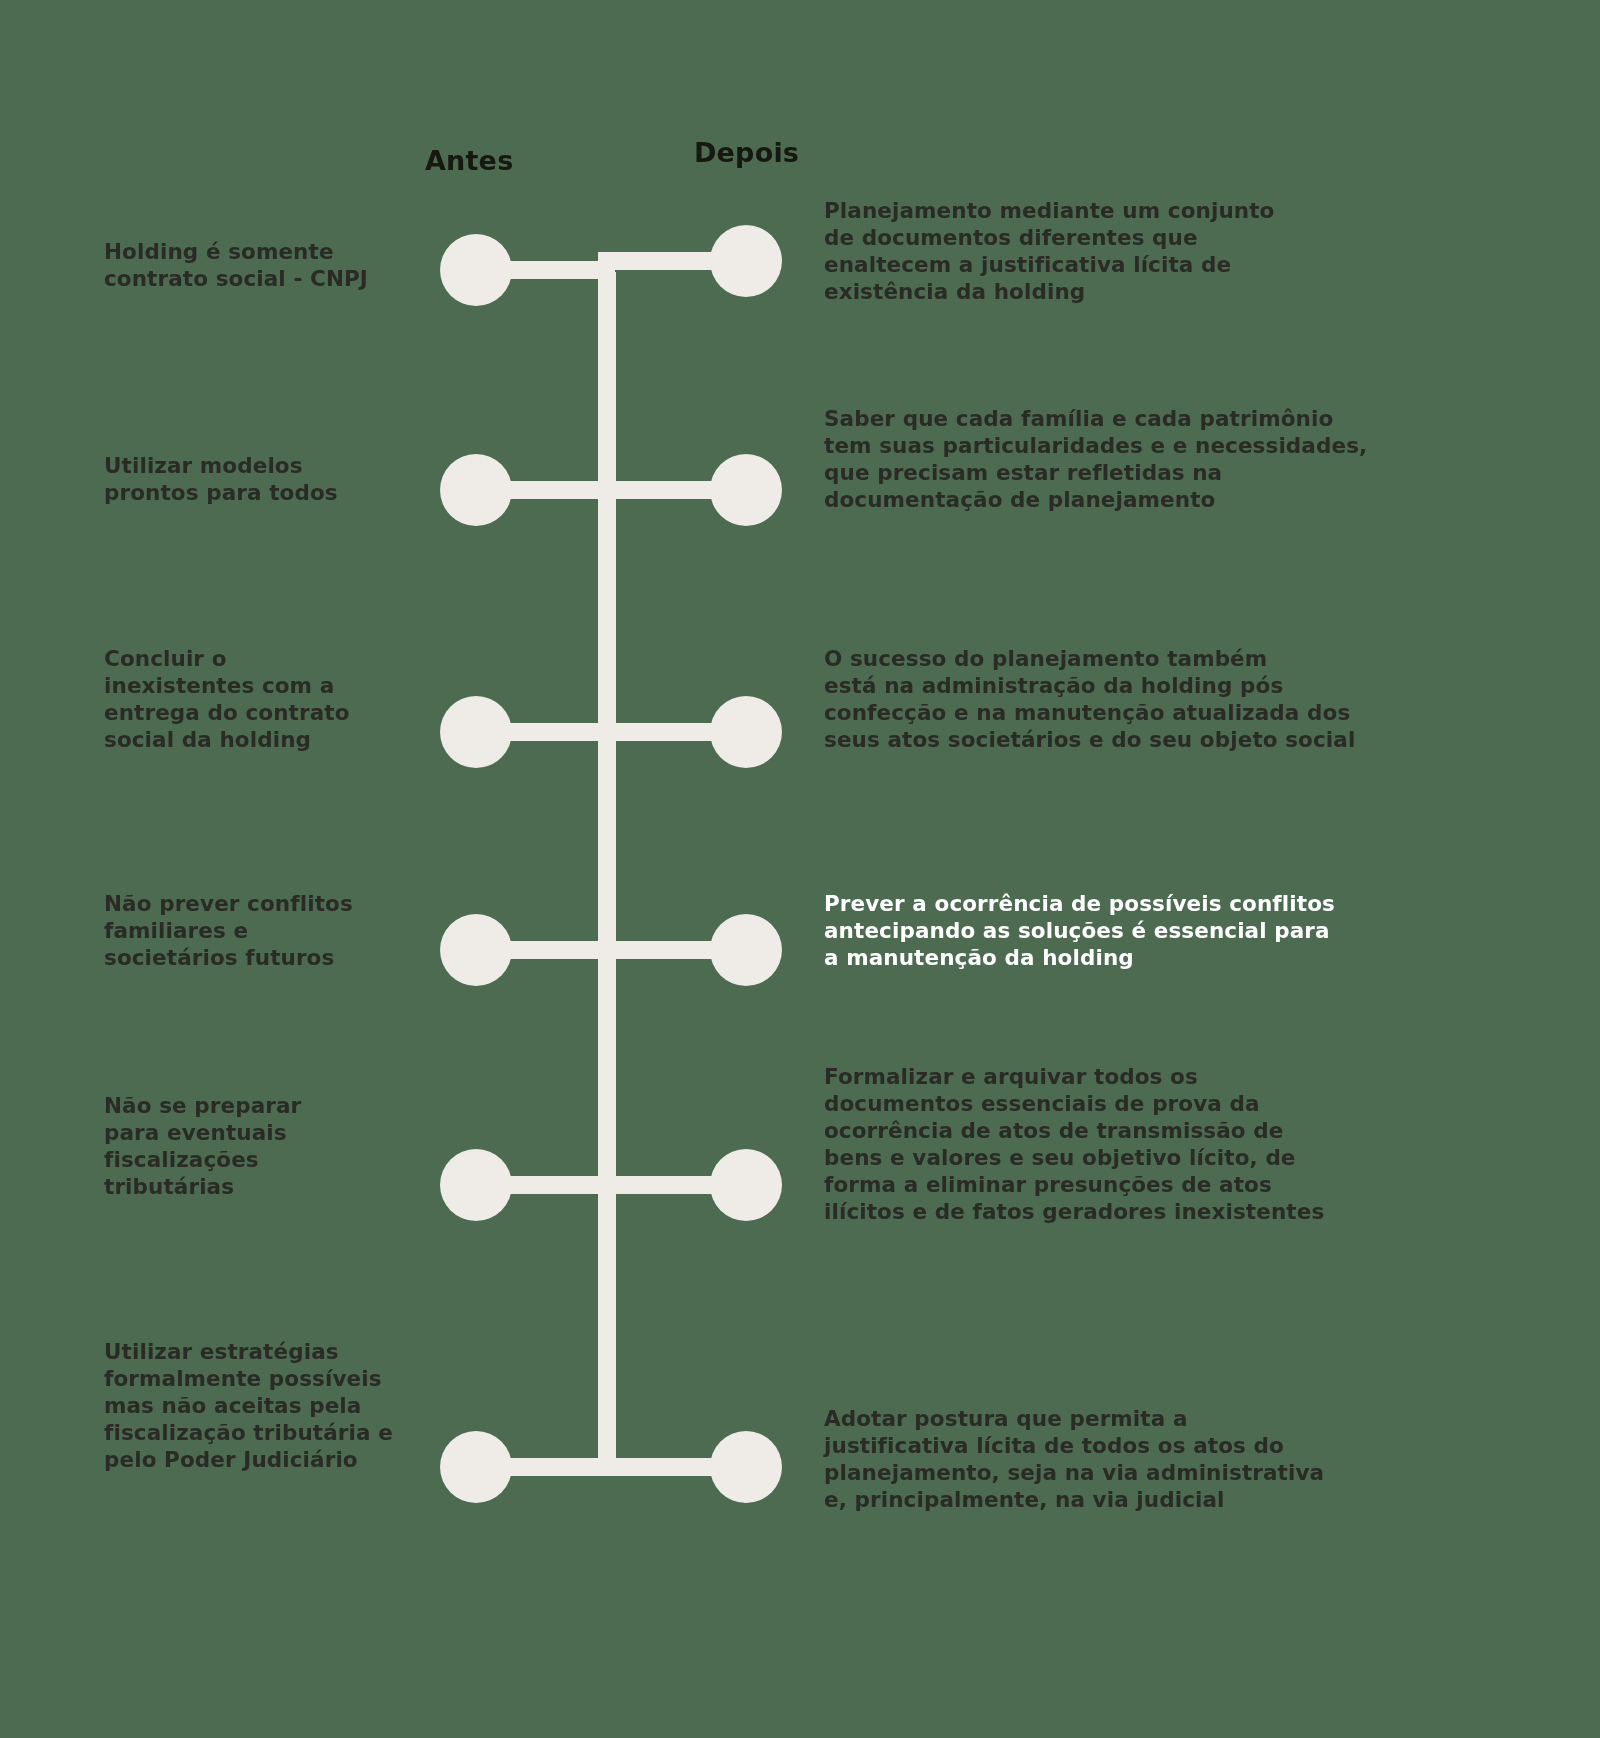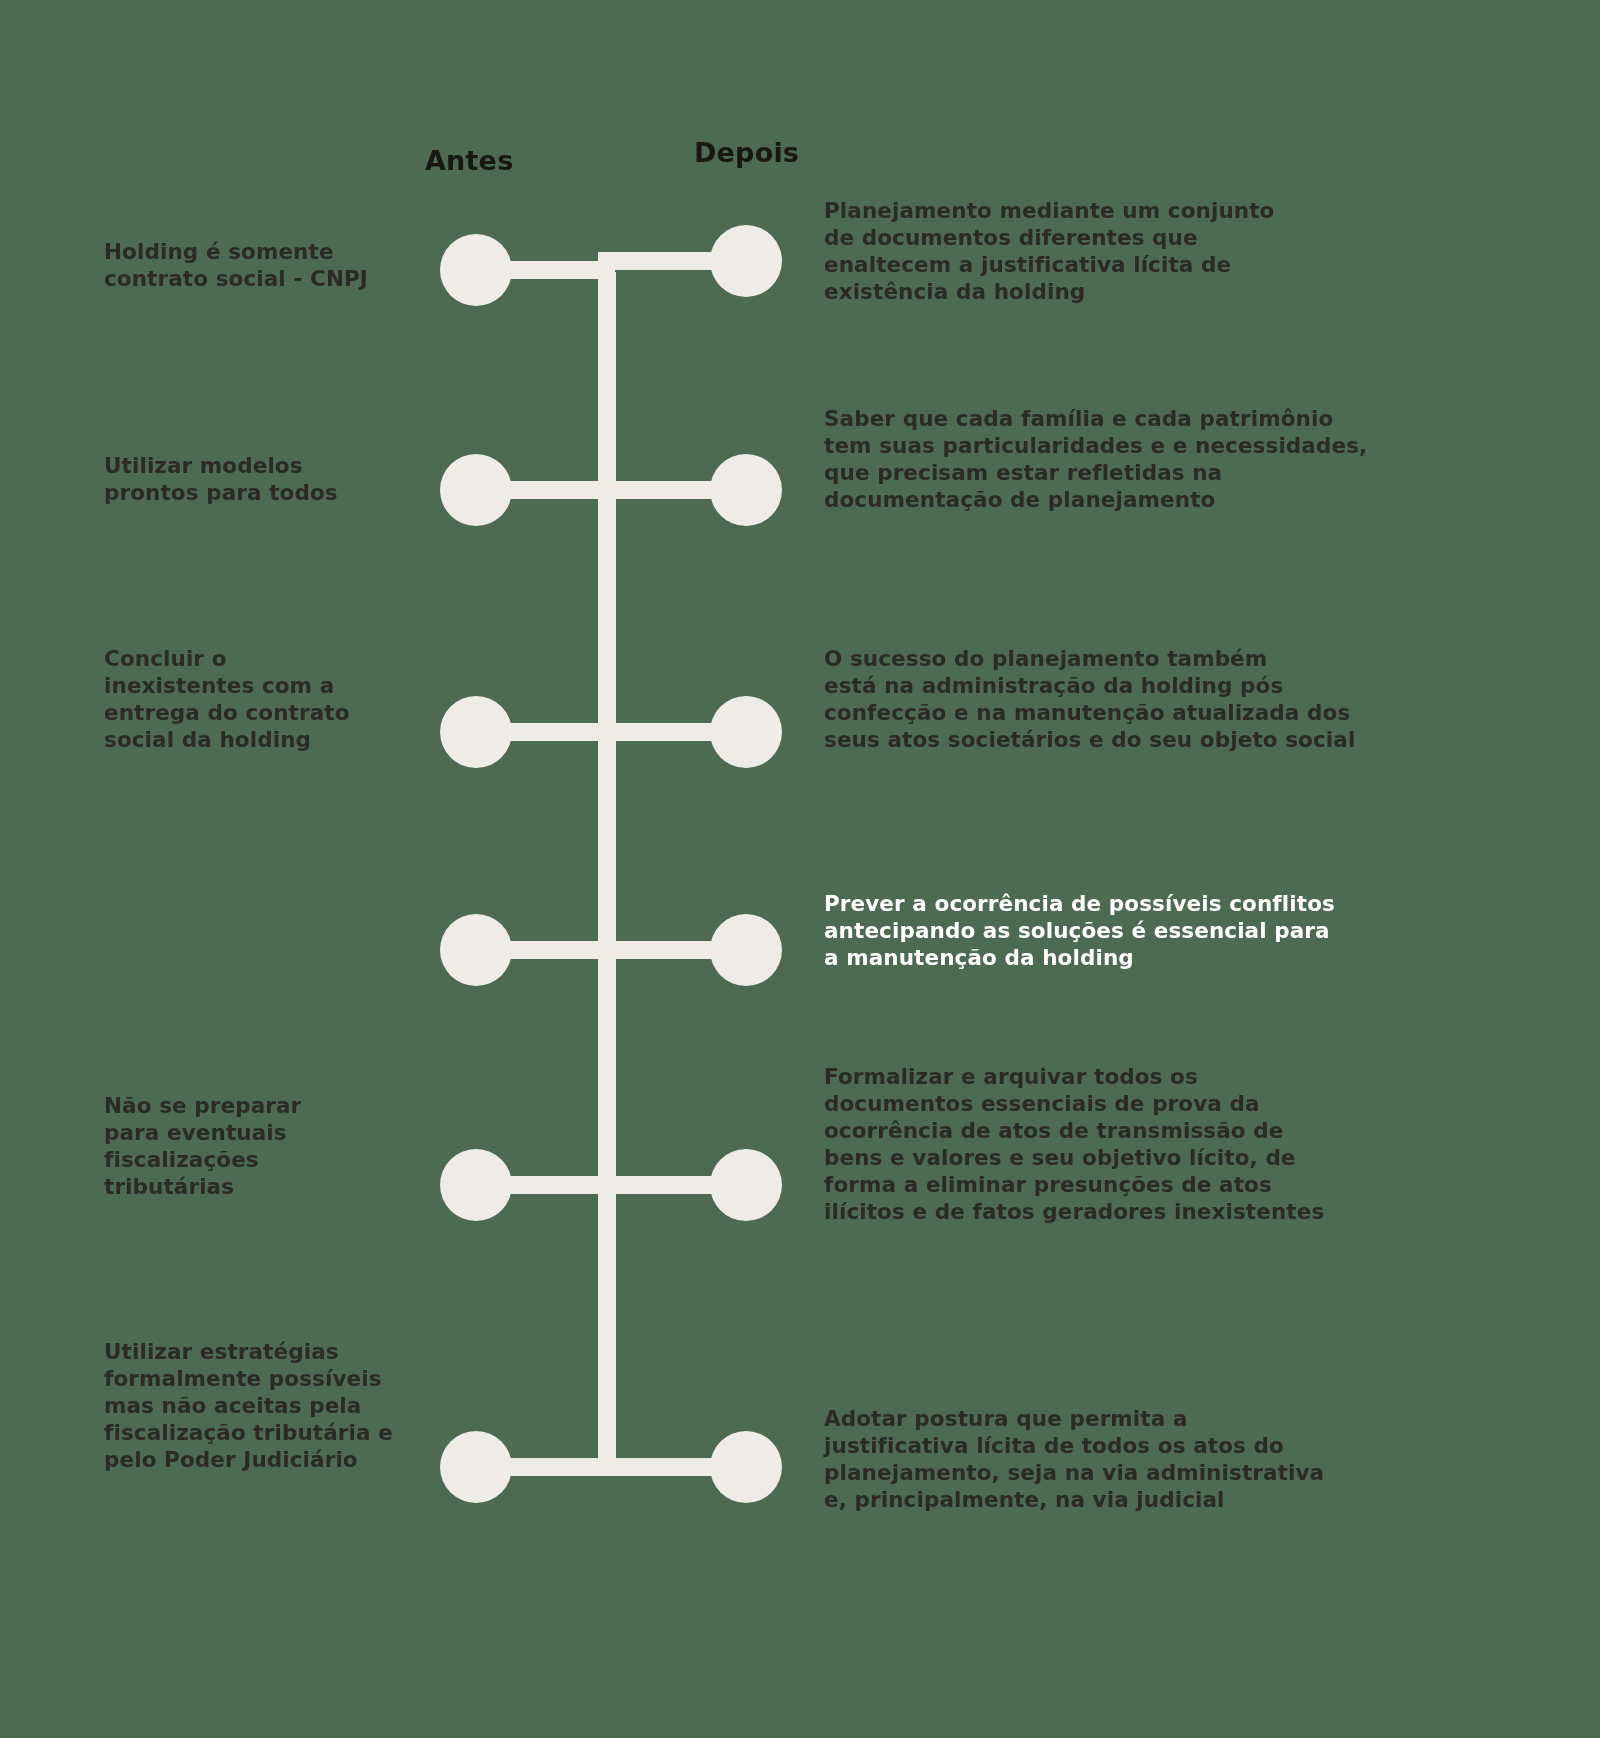--- a/index.html
+++ b/index.html
@@ -126,20 +126,23 @@
 social da holding</div>
   <div class="blurb blurb-right" style="top: 645px; color: rgb(43, 43, 38);">O sucesso do planejamento também
 está na administração da holding pós
 confecção e na manutenção atualizada dos
 seus atos societários e do seu objeto social</div>
 
   <div class="rail rail-left" style="top: 941px; background: rgb(239, 236, 231);"></div>
   <div class="rail rail-right" style="top: 941px; background: rgb(239, 236, 231);"></div>
   <div class="node node-left" style="top: 914px; background: rgb(239, 236, 231);"></div>
   <div class="node node-right" style="top: 914px; background: rgb(239, 236, 231);"></div>
+  <div class="blurb blurb-left" style="top: 890px; color: rgb(43, 43, 38);">Não prever conflitos
+familiares e
+societários futuros</div>
   <div class="blurb blurb-right" style="top: 890px; color: #ffffff;">Prever a ocorrência de possíveis conflitos
 antecipando as soluções é essencial para
 a manutenção da holding</div>
 
   <div class="rail rail-left" style="top: 1176px; background: rgb(239, 236, 231);"></div>
   <div class="rail rail-right" style="top: 1176px; background: rgb(239, 236, 231);"></div>
   <div class="node node-left" style="top: 1149px; background: rgb(239, 236, 231);"></div>
   <div class="node node-right" style="top: 1149px; background: rgb(239, 236, 231);"></div>
   <div class="blurb blurb-right" style="top: 1063px; color: rgb(43, 43, 38);">Formalizar e arquivar todos os
 documentos essenciais de prova da

